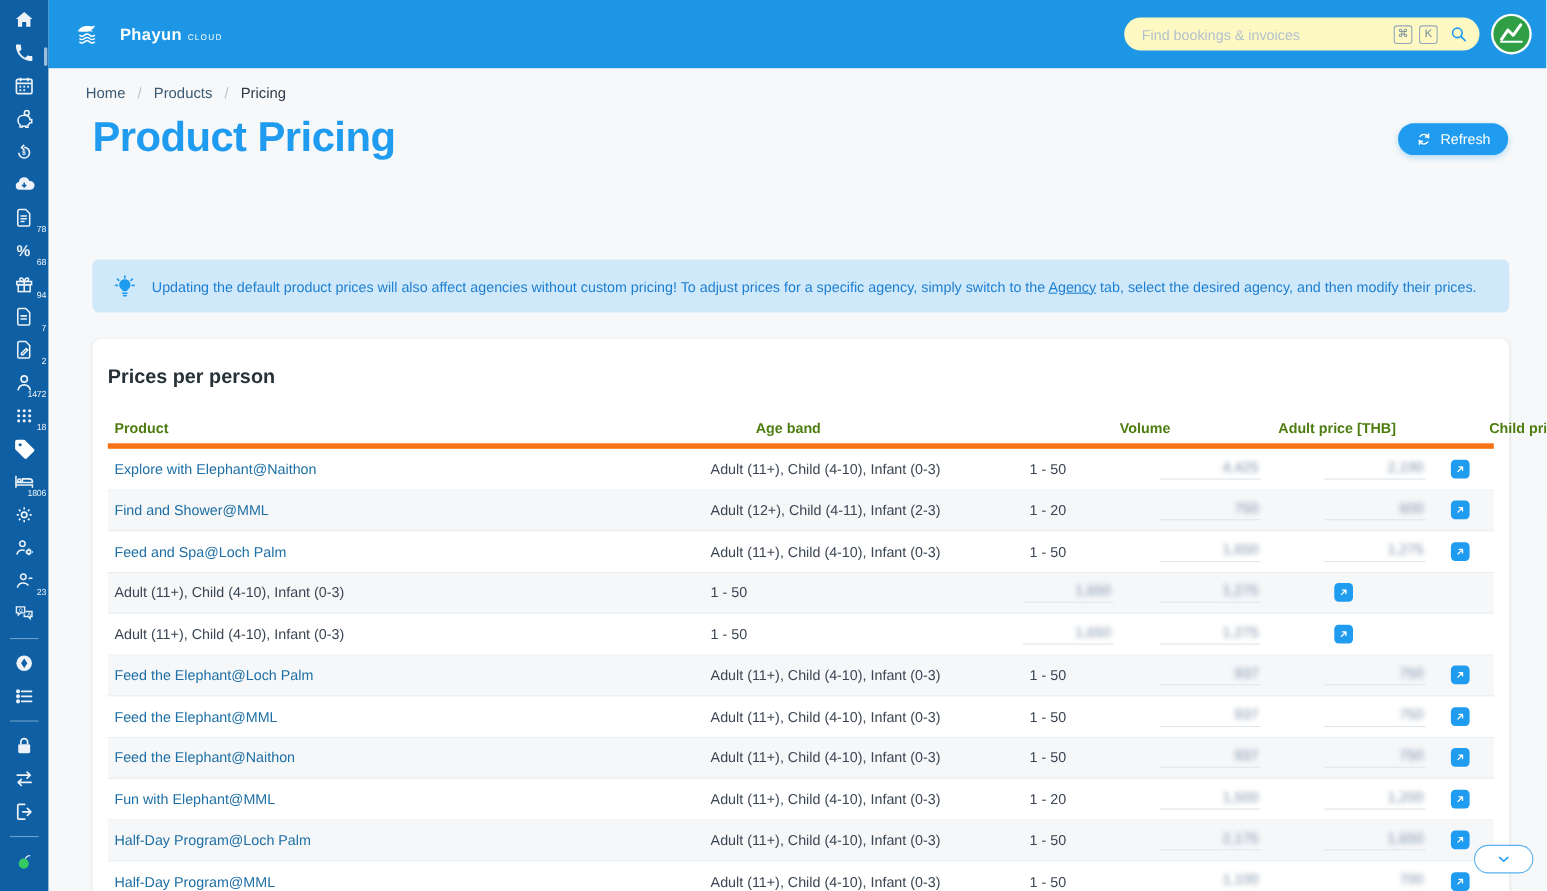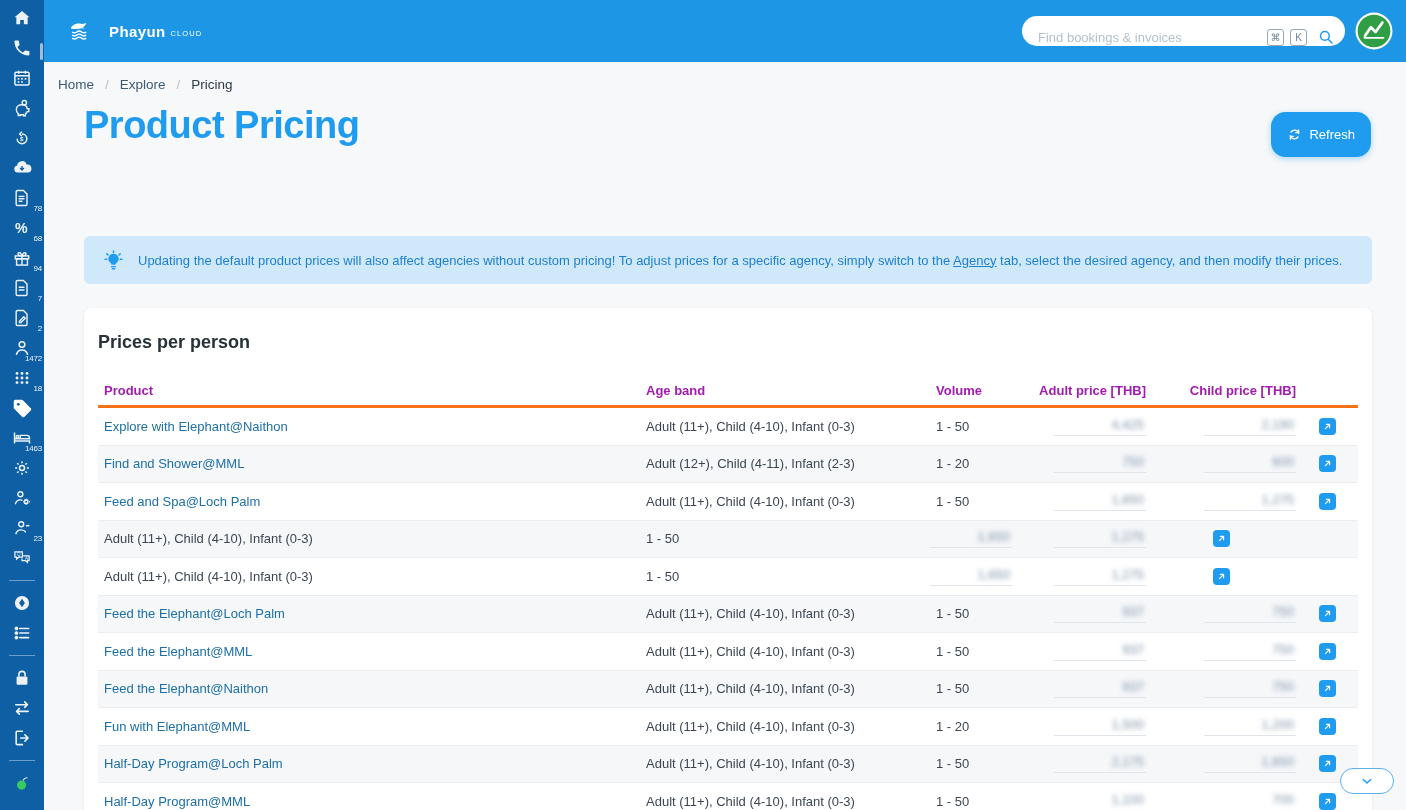--- a/index.html
+++ b/index.html
@@ -20,53 +20,53 @@
   .sb-badge{position:absolute;right:2px;bottom:0;font-size:8px;color:#fff;letter-spacing:-.2px;white-space:nowrap;}
   .sb-div{width:26px;height:1px;background:rgba(255,255,255,.4);margin:7px 0;flex:none;}
   .sb-scrollbar{position:absolute;right:1px;top:43px;width:3px;height:17px;background:rgba(255,255,255,.6);border-radius:2px;}
 
   
   .topbar{position:absolute;left:44px;top:0;width:1362px;height:62px;background:var(--c-header);}
   .brand{position:absolute;left:22px;top:0;height:62px;display:flex;align-items:center;}
   .brand-logo{display:flex;margin-right:13px;}
   .brand-name{color:#fff;font-size:15px;font-weight:bold;letter-spacing:.4px;}
   .brand-suffix{color:#fff;font-size:7.5px;letter-spacing:1.1px;margin-left:5px;margin-top:4px;}
-  .search{position:absolute;right:61px;top:16px;width:323px;height:30px;background:#ffffff;border-radius:15px;display:flex;align-items:flex-end;padding:0 10px 0 14px;gap:6px;}
+  .search{position:absolute;right:61px;top:16px;width:323px;height:30px;background:#fef9c3;border-radius:15px;display:flex;align-items:center;padding:0 10px 0 14px;gap:6px;}
   .search input{flex:1;border:none;outline:none;font-size:13px;color:#44576b;background:transparent;min-width:0;}
   .search input::placeholder{color:#b3c1cc;}
   .kbd{width:17px;height:17px;border:1px solid #93a9ba;border-radius:3px;font-size:10px;color:#6e8799;display:flex;align-items:center;justify-content:center;flex:none;}
   .search-ic{display:flex;margin-left:4px;cursor:pointer;}
   .avatar{position:absolute;right:13px;top:12px;width:38px;height:38px;border-radius:50%;cursor:pointer;}
 
   
-  .breadcrumb{position:absolute;left:58px;top:77px;display:flex;gap:11px;font-size:13.5px;align-items:center;}
+  .breadcrumb{position:absolute;left:78px;top:77px;display:flex;gap:11px;font-size:13.5px;align-items:center;}
   .bc-link{color:#3c5a74;cursor:pointer;}
   .bc-sep{color:#b6c2cb;}
   .bc-current{color:#2e3c49;}
 
   
   .page-title{position:absolute;left:84px;top:104px;font-size:38px;font-weight:bold;color:var(--c-accent);letter-spacing:-.5px;}
-  .refresh-btn{position:absolute;right:35px;top:112px;height:45px;padding:0 16px;border:none;border-radius:14.5px;background:var(--c-accent);color:#fff;font-size:13px;display:flex;align-items:center;gap:7px;cursor:pointer;box-shadow:0 2px 6px rgba(31,155,240,.35);font-family:inherit;}
+  .refresh-btn{position:absolute;right:35px;top:112px;height:29px;padding:0 16px;border:none;border-radius:14.5px;background:var(--c-accent);color:#fff;font-size:13px;display:flex;align-items:center;gap:7px;cursor:pointer;box-shadow:0 2px 6px rgba(31,155,240,.35);font-family:inherit;}
 
   
   .tabs{position:absolute;left:84px;top:182px;height:30px;display:flex;border:1px solid #d9dee3;border-radius:6px;background:#fff;overflow:hidden;box-shadow:0 1px 2px rgba(0,0,0,.05);}
   .tab{display:flex;align-items:center;gap:8px;padding:0 16px;font-size:13px;color:#37474f;cursor:pointer;}
   .tab.active{background:var(--c-accent);color:#fff;font-weight:bold;}
 
   
   .banner{position:absolute;left:84px;top:236px;width:1288px;height:48px;background:var(--c-banner-bg);border-radius:6px;display:flex;align-items:center;padding:0 18px;gap:13px;}
   .banner-text{font-size:13px;color:var(--c-banner-text);}
   .banner-link{text-decoration:underline;cursor:pointer;}
 
   
   .card{position:absolute;left:84px;top:308px;width:1288px;height:530px;background:#fff;border-radius:8px;box-shadow:0 1px 3px rgba(20,40,60,.1);padding:24px 14px 0;}
   .card-title{font-size:18px;font-weight:bold;color:#263238;}
   .table{margin-top:22px;}
   .thead,.trow{display:grid;grid-template-columns:542px 290px 82px 134px 150px 62px;align-items:center;}
-  .thead{height:33px;border-bottom:3px solid #f97316;font-weight:bold;font-size:13px;color:#a21caf;}
+  .thead{height:33px;border-bottom:5px solid #f97316;font-weight:bold;font-size:13px;color:#4d7c0f;gap:41px;}
   .trow{height:37.5px;border-bottom:1px solid #eaeef1;font-size:13px;color:#3c4653;}
   .trow.alt{background:#f5f7f9;}
   .td,.th{padding-left:6px;}
   .td-product a{color:var(--c-link);cursor:pointer;text-decoration:none;}
   .th-right{text-align:right;padding-left:0;}
   .td-price{display:flex;justify-content:flex-end;padding-left:0;}
   .price-box{width:92px;border-bottom:1px solid #dfe5ea;padding:0 2px 3px 0;text-align:right;}
   .price{filter:blur(2.6px);color:#7e93a8;}
   .td-edit{display:flex;justify-content:center;padding-left:0;}
   .edit-btn{width:17px;height:17px;border:none;border-radius:4px;background:var(--c-accent);display:flex;align-items:center;justify-content:center;cursor:pointer;padding:0;}
@@ -233,21 +233,21 @@
         </div>
         <div class="sb-item">
           <span class="sb-ic">
             <svg viewBox="0 0 24 24" width="20" height="20">
               <g fill="none" stroke="currentColor" stroke-width="1.7">
                 <path d="M3 5.5v13M3 15.5h18v3M3 12.8h18V12c0-1.8-1.5-3.2-3.3-3.2H10v4"></path>
                 <circle cx="6.6" cy="10.6" r="1.7"></circle>
               </g>
             </svg>
           </span>
-          <span class="sb-badge">1463</span>
+          <span class="sb-badge">1806</span>
         </div>
         <div class="sb-item">
           <span class="sb-ic">
             <svg viewBox="0 0 24 24" width="20" height="20">
               <g fill="none" stroke="currentColor" stroke-width="1.8">
                 <circle cx="12" cy="12" r="3"></circle>
                 <path d="M12 3.8v2.4M12 17.8v2.4M3.8 12h2.4M17.8 12h2.4M6.2 6.2l1.7 1.7M16.1 16.1l1.7 1.7M6.2 17.8l1.7-1.7M16.1 7.9l1.7-1.7"></path>
               </g>
             </svg>
           </span>
@@ -382,21 +382,21 @@
         <circle cx="18" cy="18" r="15.5" fill="#2f9e44"></circle>
         <path d="M9.5 22.5 15 14.5l4.5 4.5 6.5-9" stroke="#fff" stroke-width="2.6" fill="none" stroke-linecap="round" stroke-linejoin="round"></path>
         <path d="M9 24.5h18" stroke="#fff" stroke-width="1.7" stroke-linecap="round"></path>
       </svg>
     </span>
   </div>
 
   <div class="breadcrumb">
     <span class="bc-link">Home</span>
     <span class="bc-sep">/</span>
-    <span class="bc-link">Explore</span>
+    <span class="bc-link">Products</span>
     <span class="bc-sep">/</span>
     <span class="bc-current">Pricing</span>
   </div>
 
   <div class="page-title">Product Pricing</div>
   <button class="refresh-btn">
     <span style="display:flex;">
       <svg viewBox="0 0 24 24" width="15" height="15">
           <g fill="none" stroke="#fff" stroke-width="2.1" stroke-linecap="round">
             <path d="M18.8 10A7 7 0 0 0 6.4 8M5.2 14a7 7 0 0 0 12.4 2"></path>

